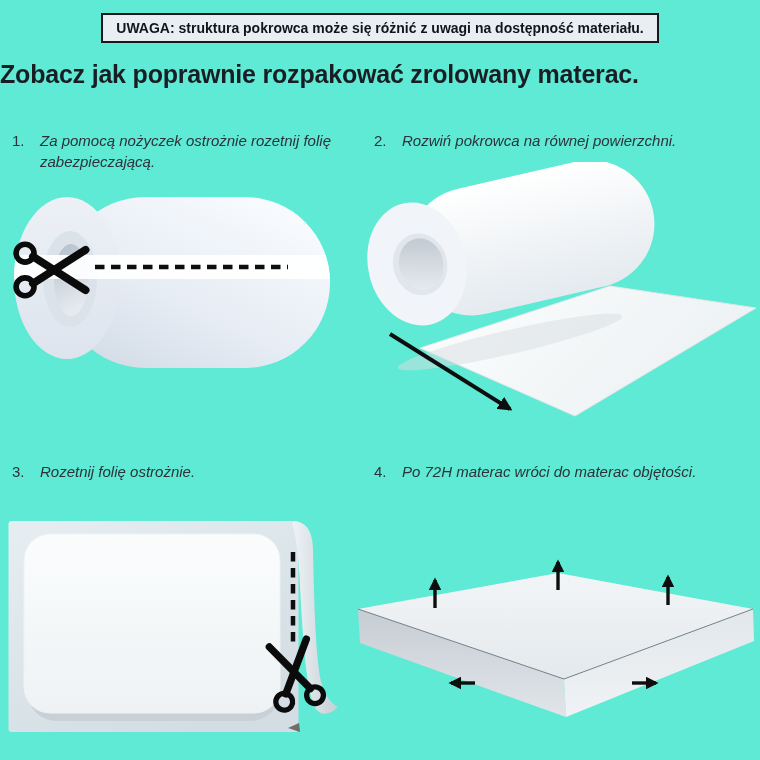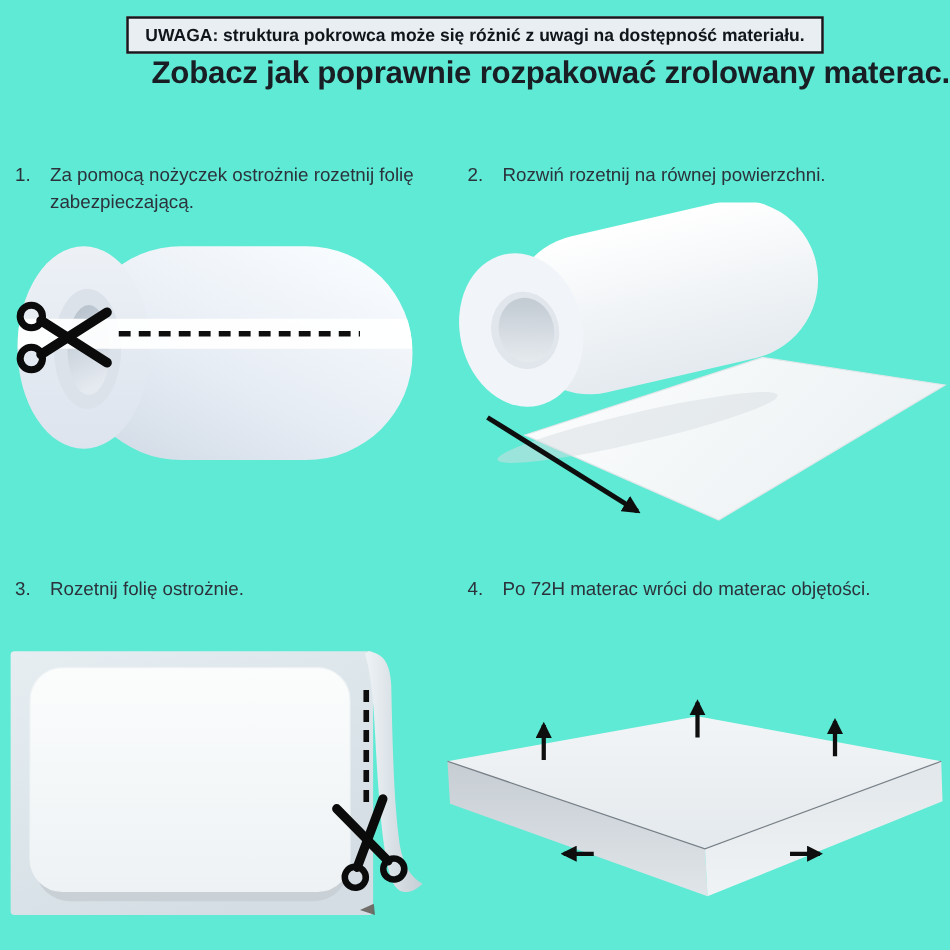--- a/index.html
+++ b/index.html
@@ -3,26 +3,26 @@
 <meta charset="utf-8">
 <style>
   html,body{margin:0;padding:0;background:#ffffff;}
   body{width:760px;height:760px;font-family:"Liberation Sans","DejaVu Sans",sans-serif;}
   .page{position:relative;width:760px;height:760px;background:#5eead4;overflow:hidden;}
 
   .notice-wrap{position:absolute;top:13px;left:0;width:100%;text-align:center;}
   .notice{display:inline-block;background:#e8eef1;border:2px solid #16181c;padding:5px 13px;
           font-size:14px;font-weight:bold;color:#10151c;letter-spacing:0;}
 
-  .title{position:absolute;top:44px;left:0;width:100%;margin:0;text-align:right;
+  .title{position:absolute;top:60px;left:0;width:100%;margin:0;text-align:left;
          font-size:25px;font-weight:bold;color:#191d24;letter-spacing:-0.2px;}
 
   .step-text{position:absolute;display:flex;font-size:15px;color:#2c323b;line-height:21px;}
   .step-text .num{width:28px;flex:none;}
-  .step-text .txt{flex:1;}
+  .step-text .txt{flex:1;font-style:italic;}
 
   #t1{left:12px;top:130px;width:320px;}
   #t2{left:374px;top:130px;width:380px;}
   #t3{left:12px;top:461px;width:320px;}
   #t4{left:374px;top:461px;width:380px;}
 
   .illus{position:absolute;display:block;}
   #s1{left:4px;top:192px;}
   #s2{left:360px;top:162px;}
   #s3{left:8px;top:514px;}
@@ -51,21 +51,21 @@
   </div>
 
   <h1 class="title">Zobacz jak poprawnie rozpakować zrolowany materac.</h1>
 
   <div class="step-text" id="t1">
     <span class="num">1.</span>
     <span class="txt">Za pomocą nożyczek ostrożnie rozetnij folię zabezpieczającą.</span>
   </div>
   <div class="step-text" id="t2">
     <span class="num">2.</span>
-    <span class="txt">Rozwiń rozetnij na równej powierzchni.</span>
+    <span class="txt">Rozwiń pokrowca na równej powierzchni.</span>
   </div>
   <div class="step-text" id="t3">
     <span class="num">3.</span>
     <span class="txt">Rozetnij folię ostrożnie.</span>
   </div>
   <div class="step-text" id="t4">
     <span class="num">4.</span>
     <span class="txt">Po 72H materac wróci do materac objętości.</span>
   </div>
 

